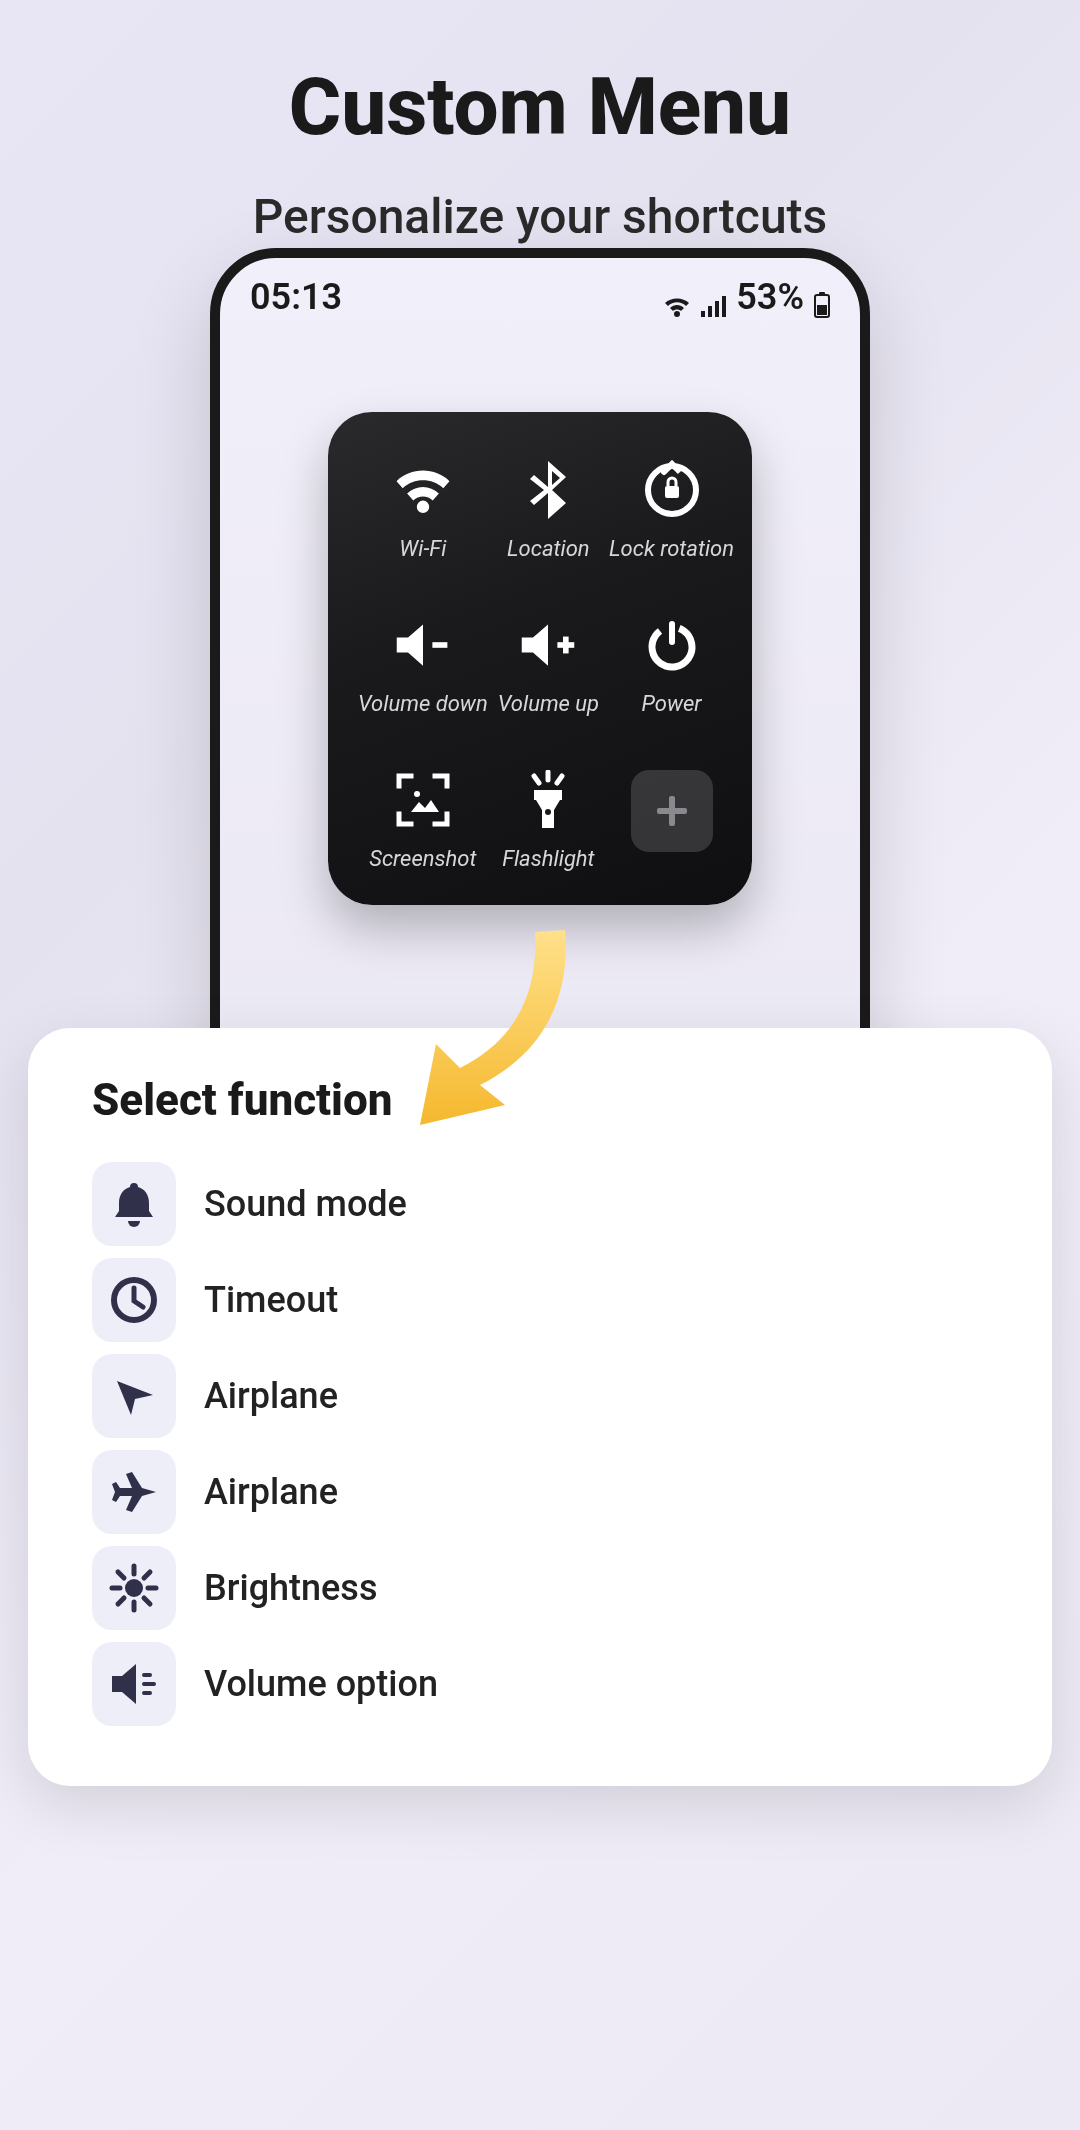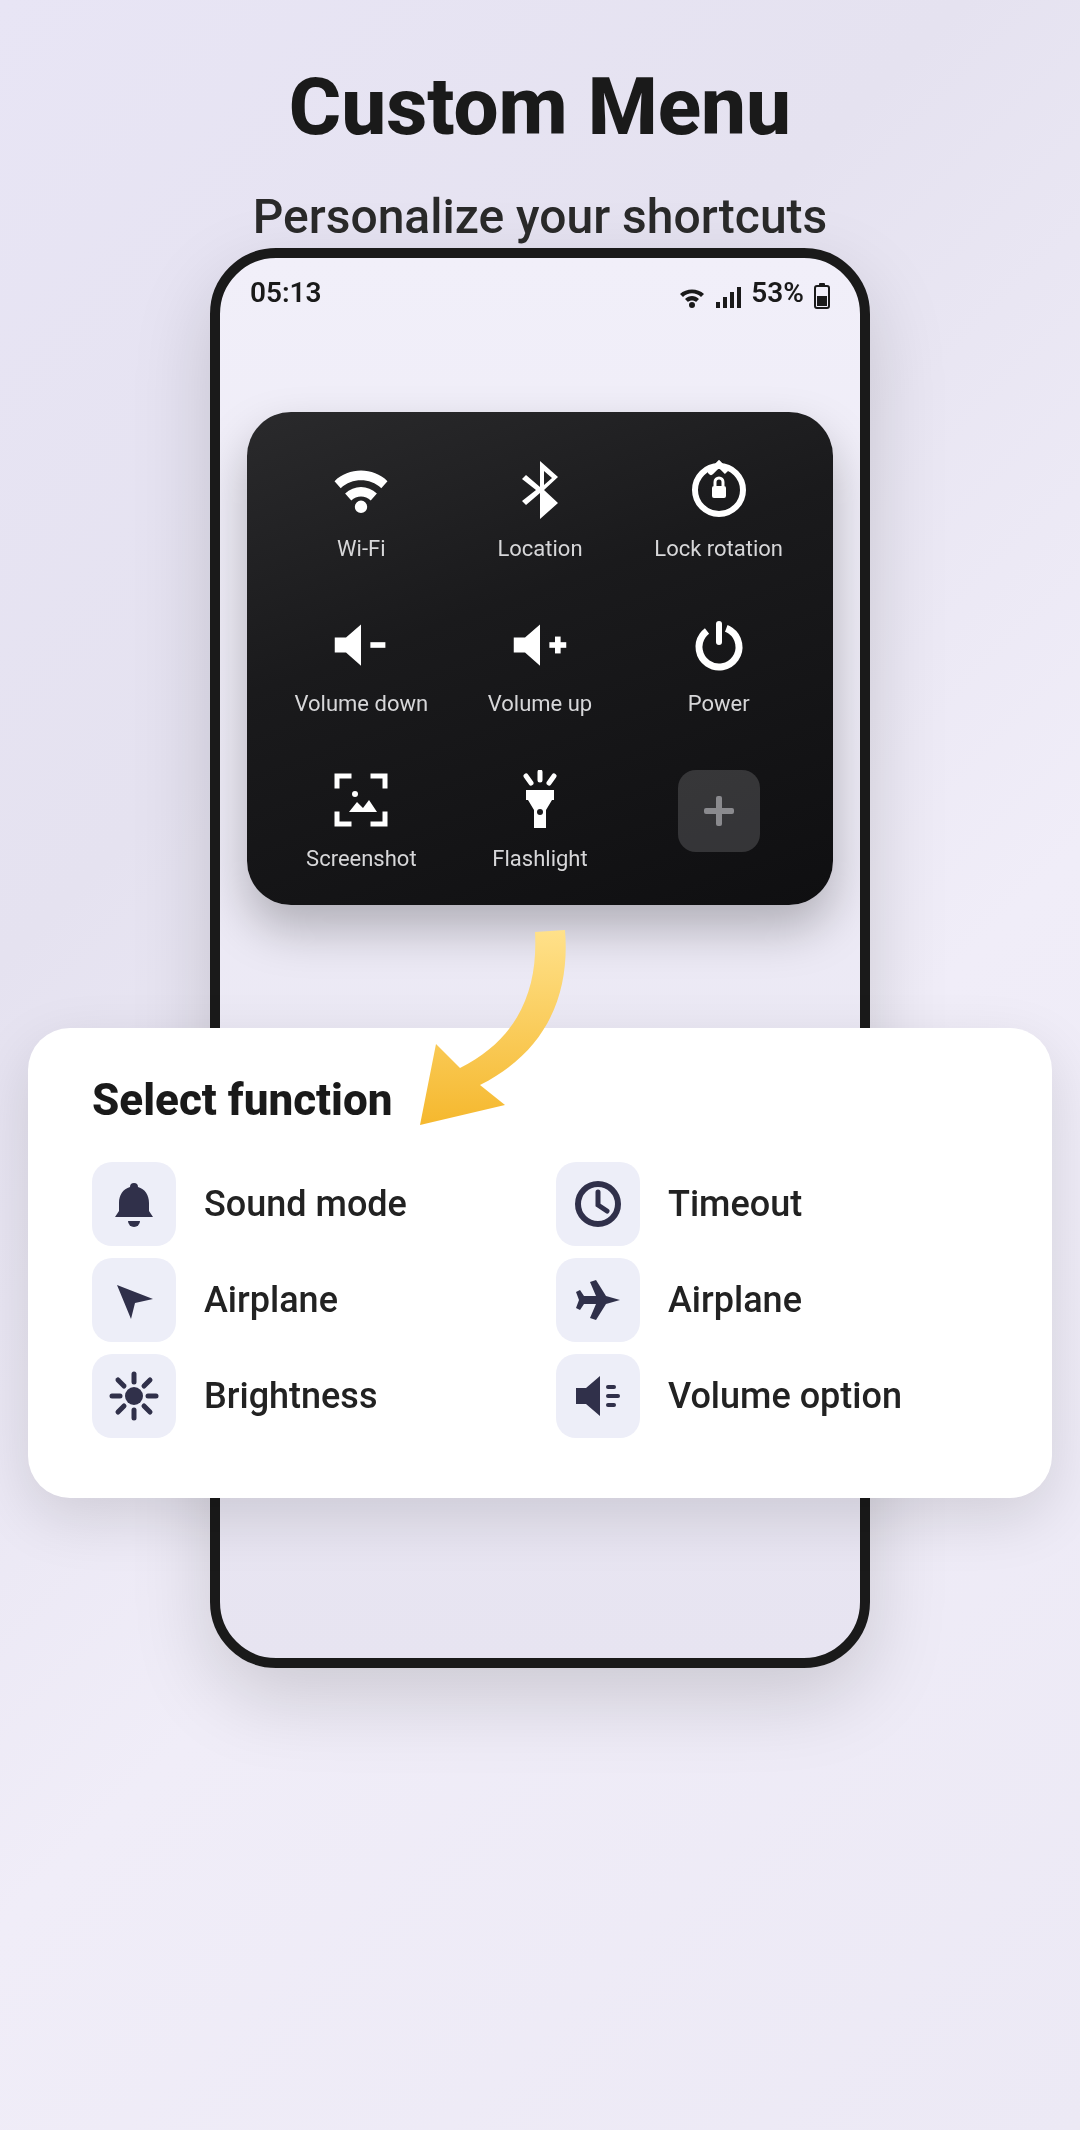--- a/index.html
+++ b/index.html
@@ -37,40 +37,41 @@
   border-radius: 66px;
   background: linear-gradient(180deg, #f1eff9 0%, #e7e4f1 100%);
   box-shadow: 0 30px 80px rgba(0,0,0,0.15);
   overflow: hidden;
 }
 .statusbar {
   display: flex;
   justify-content: space-between;
   align-items: center;
   padding: 18px 30px 0 30px;
-  font-size: 28px;
+  font-size: 36px;
   font-weight: 600;
   color: #1a1a1a;
 }
 .status-right {
   display: flex;
   align-items: flex-end;
   gap: 10px;
 }
 .status-right svg { display: block; }
 .panel {
   position: absolute;
   left: 50%;
   transform: translateX(-50%);
   top: 154px;
-  width: 586px;
+  width: 424px;
   background: linear-gradient(160deg, #2a2a2c 0%, #1a1a1c 40%, #0f0f11 100%);
   border-radius: 44px;
   padding: 48px 30px 34px 30px;
   box-shadow: 0 24px 48px rgba(0,0,0,0.25);
+  font-style: italic;
 }
 .grid {
   display: grid;
   grid-template-columns: repeat(3, 1fr);
   gap: 54px 10px;
 }
 .cell {
   display: flex;
   flex-direction: column;
   align-items: center;
@@ -121,21 +122,21 @@
   z-index: 4;
 }
 .card-title {
   font-size: 44px;
   font-weight: 800;
   color: #1a1a1a;
   margin-bottom: 36px;
 }
 .fn-grid {
   display: grid;
-  grid-template-columns: 1fr 1fr;
+  grid-template-columns: 1fr;
   row-gap: 36px;
   column-gap: 20px;
   gap: 12px;
 }
 .fn-item {
   display: flex;
   align-items: center;
   gap: 28px;
   cursor: pointer;
 }

